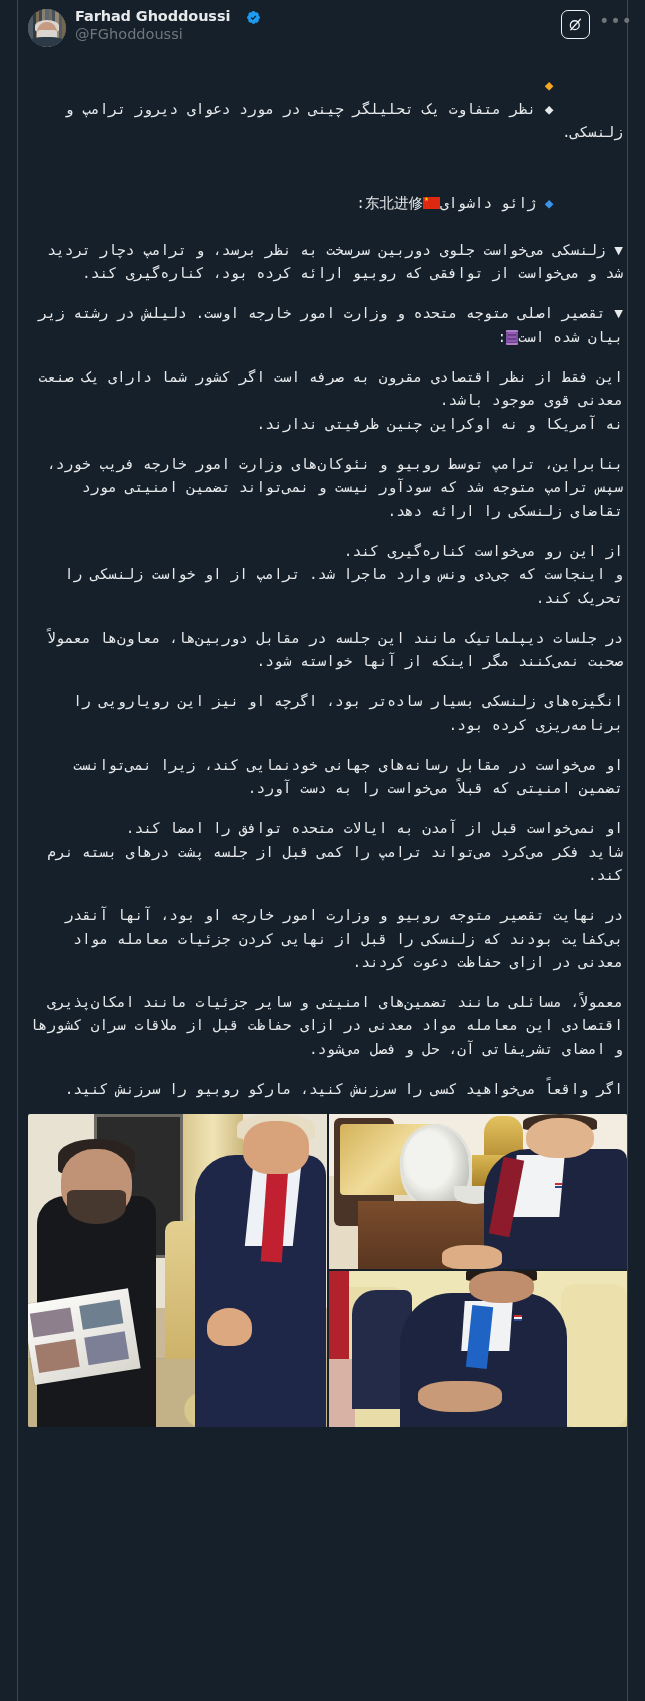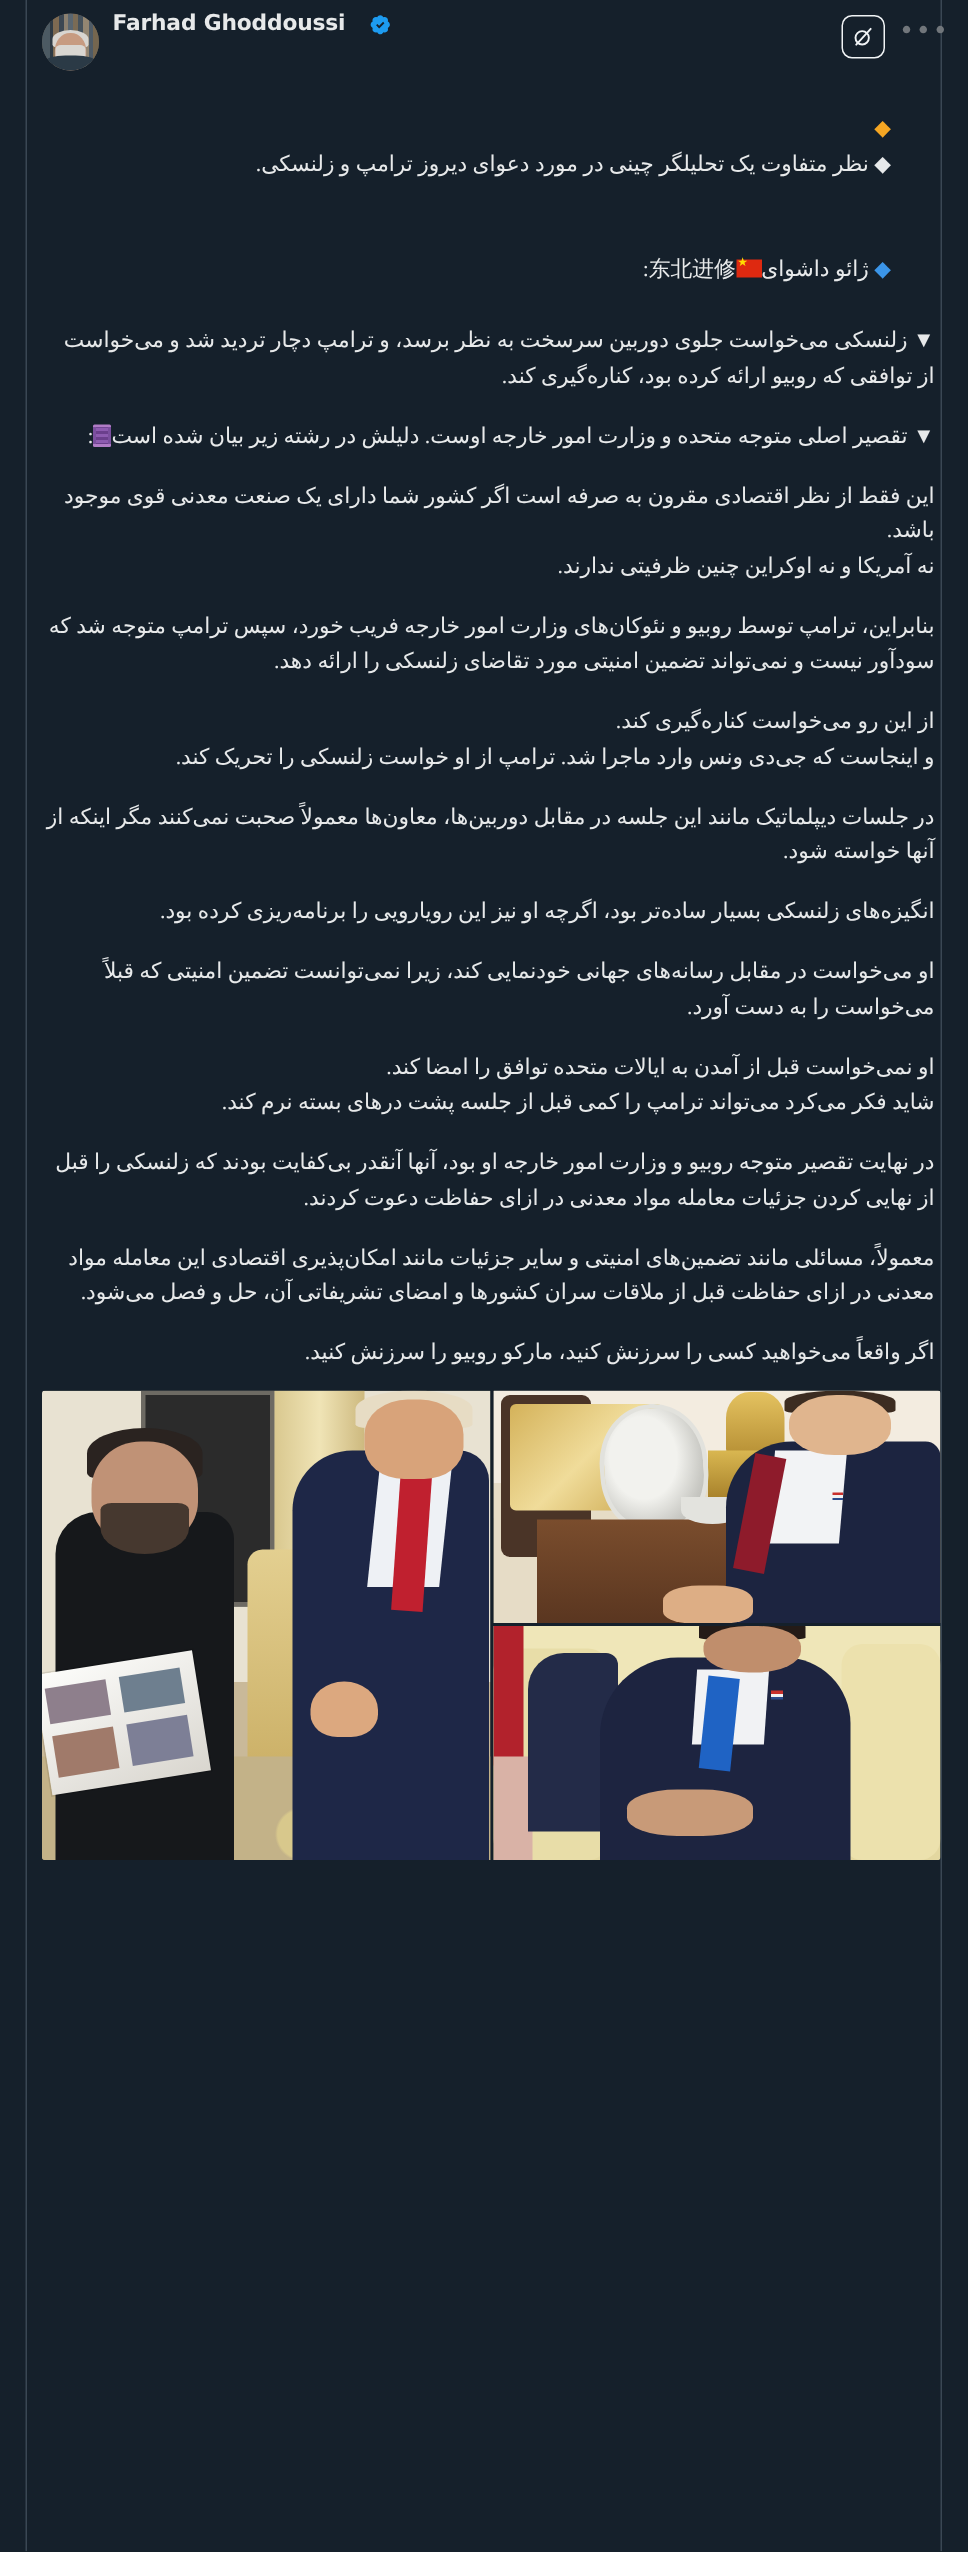--- a/index.html
+++ b/index.html
@@ -104,21 +104,21 @@
   }
 
   .names {
     margin-left: 9px;
     line-height: 1.18;
     flex: 1 1 auto;
     min-width: 0;
   }
   .name-row {
     display: flex;
-    align-items: center;
+    align-items: flex-end;
     gap: 16px;
   }
   .display-name {
     font-size: 14.5px;
     font-weight: bold;
     color: #e7e9ea;
     letter-spacing: -0.1px;
     white-space: nowrap;
   }
   .verified {
@@ -160,21 +160,21 @@
   }
 
   
   .post-body {
     direction: rtl;
     text-align: right;
     padding: 0 22px 0 28px;
     font-size: 14.5px;
     line-height: 1.62;
     color: #e7e9ea;
-    font-family: Liberation Serif, serif;
+    font-family: Liberation Mono, monospace;
   }
   .para {
     margin: 0 0 16.5px 0;
     white-space: pre-wrap;
   }
   .para.tight { margin-bottom: 0; }
   .para:last-child { margin-bottom: 12px; text-align: right; }
 
   .mention {
     color: #1d9bf0;
@@ -477,20 +477,21 @@
       </div>
 
       <div class="names">
         <div class="name-row">
           <span class="display-name">Farhad Ghoddoussi</span>
           <svg class="verified" viewBox="0 0 24 24">
             <path fill="#1d9bf0" d="M22.25 12c0-1.43-.88-2.67-2.19-3.34.46-1.39.2-2.9-.81-3.91s-2.52-1.27-3.91-.81C14.67 2.63 13.43 1.75 12 1.75s-2.67.88-3.34 2.19c-1.39-.46-2.9-.2-3.91.81s-1.27 2.52-.81 3.91C2.63 9.33 1.75 10.57 1.75 12s.88 2.67 2.19 3.34c-.46 1.39-.2 2.9.81 3.91s2.52 1.27 3.91.81c.67 1.31 1.91 2.19 3.34 2.19s2.67-.88 3.34-2.19c1.39.46 2.9.2 3.91-.81s1.27-2.52.81-3.91c1.31-.67 2.19-1.91 2.19-3.34z"></path>
             <path fill="#15202b" d="M10.84 15.92l-3.3-3.3 1.41-1.41 1.89 1.89 4.2-4.2 1.41 1.41-5.61 5.61z"></path>
           </svg>
         </div>
+        <div class="handle">@FGhoddoussi</div>
       </div>
 
       <div class="header-actions">
         <div class="grok-btn">
           <svg width="17" height="17" viewBox="0 0 24 24">
             <circle cx="11" cy="13" r="6.3" fill="none" stroke="#f0f3f5" stroke-width="1.8"></circle>
             <line x1="5.4" y1="19.4" x2="19" y2="4.6" stroke="#f0f3f5" stroke-width="1.8" stroke-linecap="round"></line>
           </svg>
         </div>
         <div class="more-btn">•••</div>

